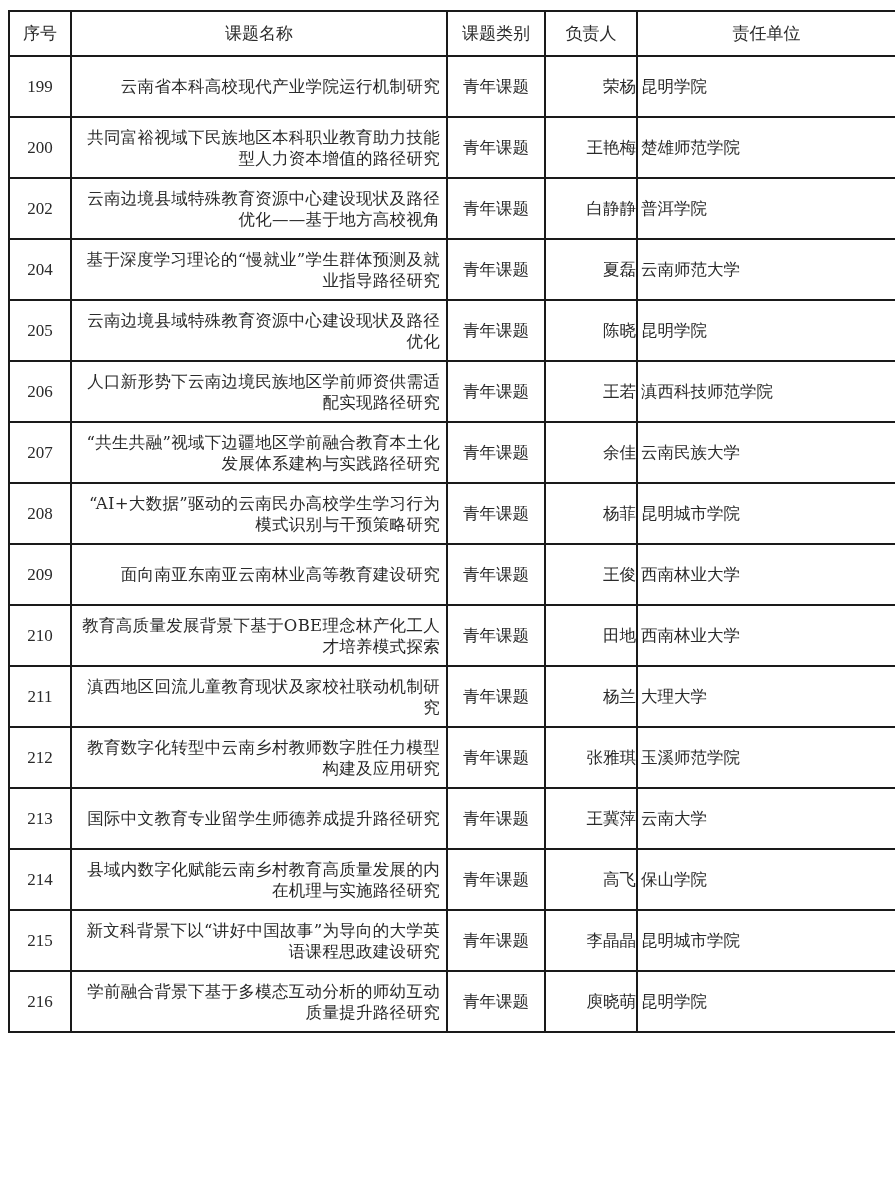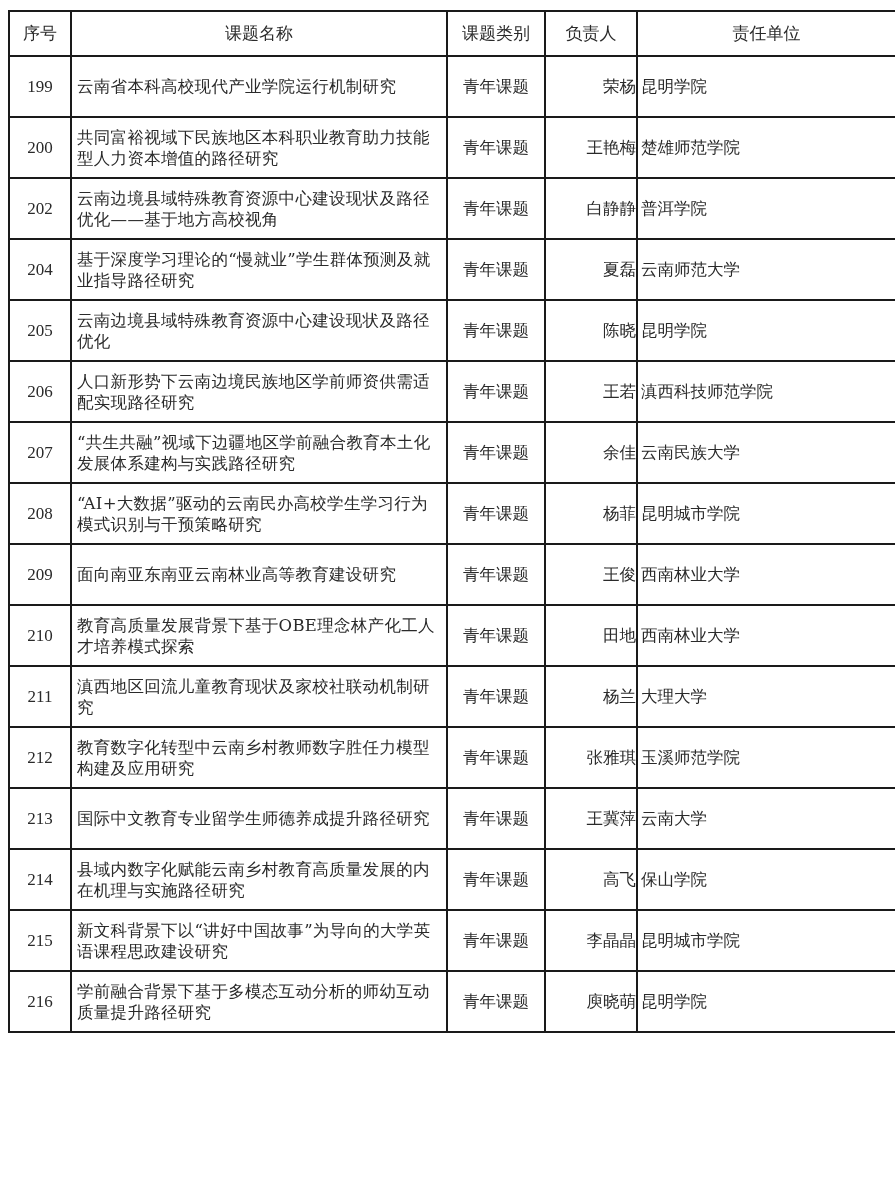--- a/index.html
+++ b/index.html
@@ -46,21 +46,21 @@
     .col-title { width: 376px; }
     .col-cat { width: 98px; }
     .col-lead { width: 92px; }
     .col-unit { width: auto; }
     .cell-no {
       text-align: center;
       font-size: 17px !important;
       font-family: "Liberation Serif", "DejaVu Serif", serif;
     }
     .cell-title {
-      text-align: left;
+      text-align: right;
       padding-left: 5px !important;
       padding-right: 6px !important;
       line-height: 21px;
       letter-spacing: 0.3px;
     }
     .cell-cat { text-align: center; }
     .cell-lead { text-align: right; }
     .cell-unit {
       text-align: left;
       padding-left: 3px !important;

